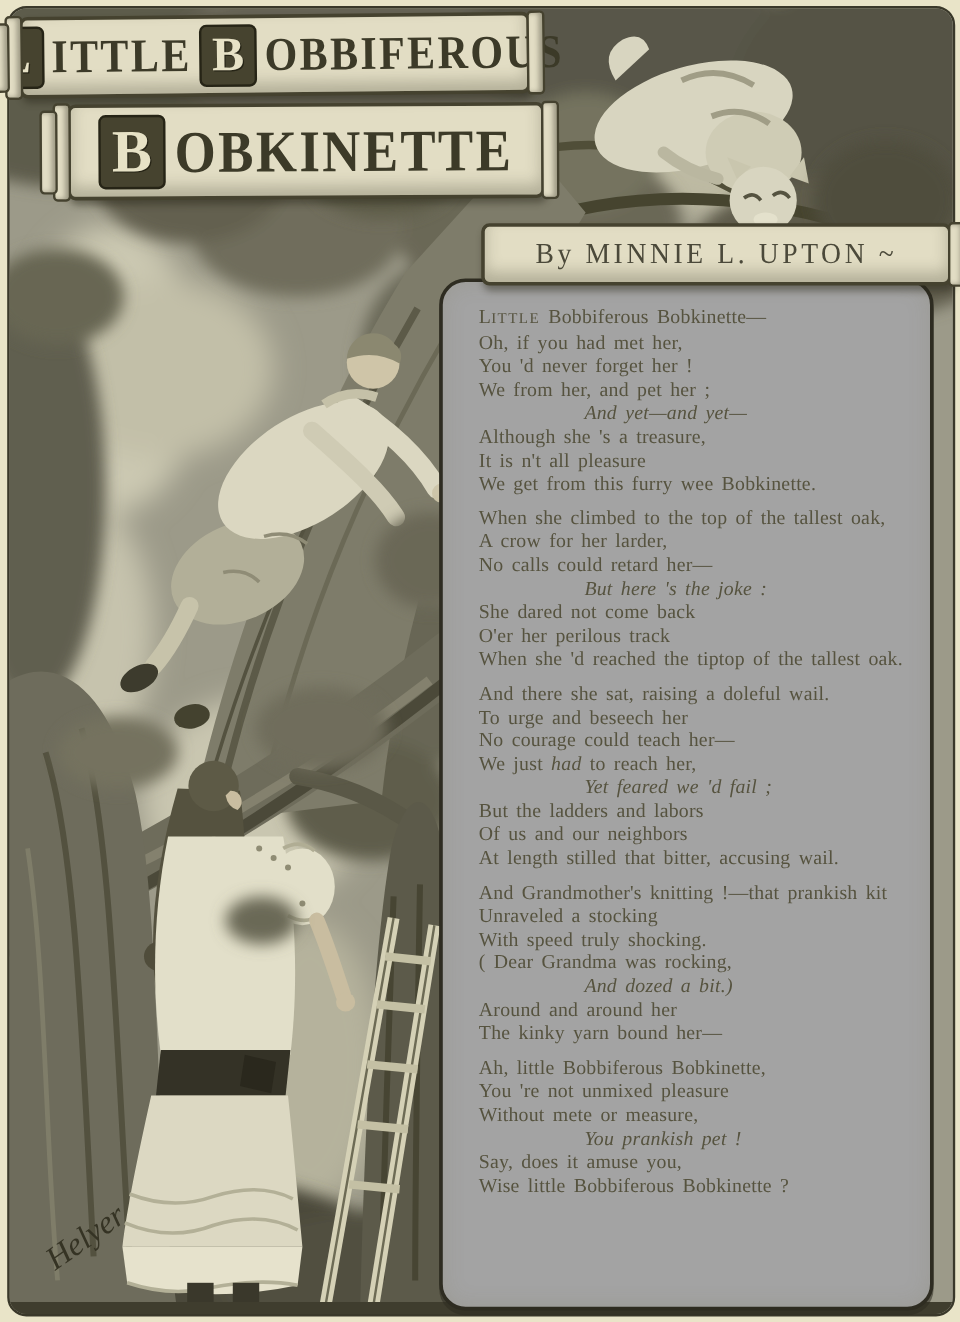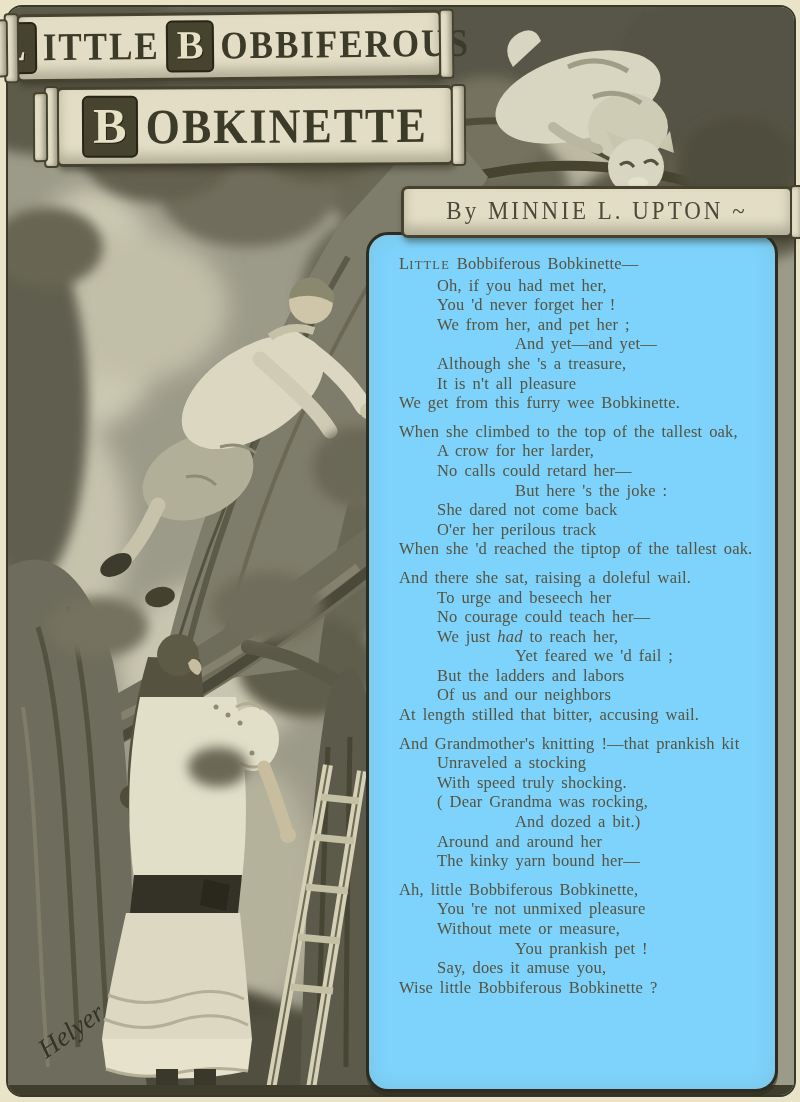--- a/index.html
+++ b/index.html
@@ -58,37 +58,37 @@
   .ribbon1 .caps{font-size:35px;}
   .ribbon2 .caps{font-size:44px;}
   .byline-text{
     font-size:23px;letter-spacing:3px;color:#4b493a;
     white-space:nowrap;transform:scaleY(1.05);
   }
   
   .poem-panel{
     position:absolute;left:366px;top:232px;width:412px;height:860px;
     box-sizing:border-box;
-    background:#7dd3fc;
+    background:#a3a3a3;
     border:3px solid #2e2c21;
     border-radius:22px;
     box-shadow:0 4px 0 rgba(46,44,33,.55), inset 0 0 18px rgba(120,115,85,.18);
     padding:19px 8px 0 30px;
     z-index:5;
     color:#56533f;
     font-size:16.5px;
     line-height:19.6px;
     word-spacing:2.5px;
     letter-spacing:.2px;
   }
   .stanza{margin-bottom:9px;}
   .pline{white-space:nowrap;}
   .pline.i0{margin-left:0;}
-  .pline.i1{margin-left:38px;font-family:Liberation Serif, serif;}
-  .pline.i2{margin-left:116px;}
+  .pline.i1{font-family:Liberation Serif, serif;}
+  .pline.i2{margin-left:88px;font-style:italic;}
   .sc{font-size:12.5px;letter-spacing:1.2px;}
 </style>
 </head>
 <body>
 
 <div class="page">
 
   <div class="plate">
     <svg viewBox="0 0 786 1088" xmlns="http://www.w3.org/2000/svg">
       <defs>

